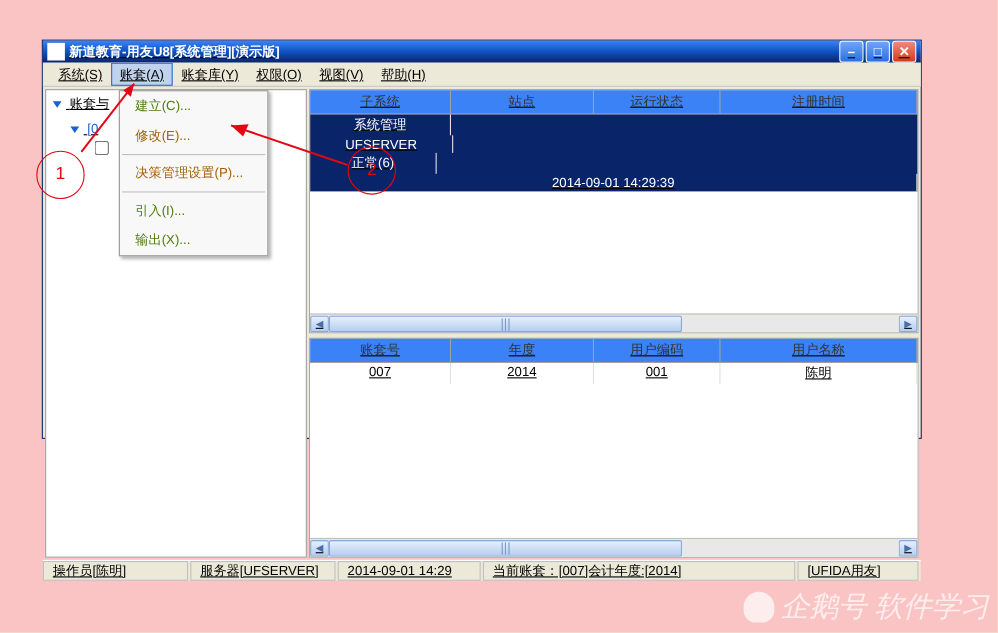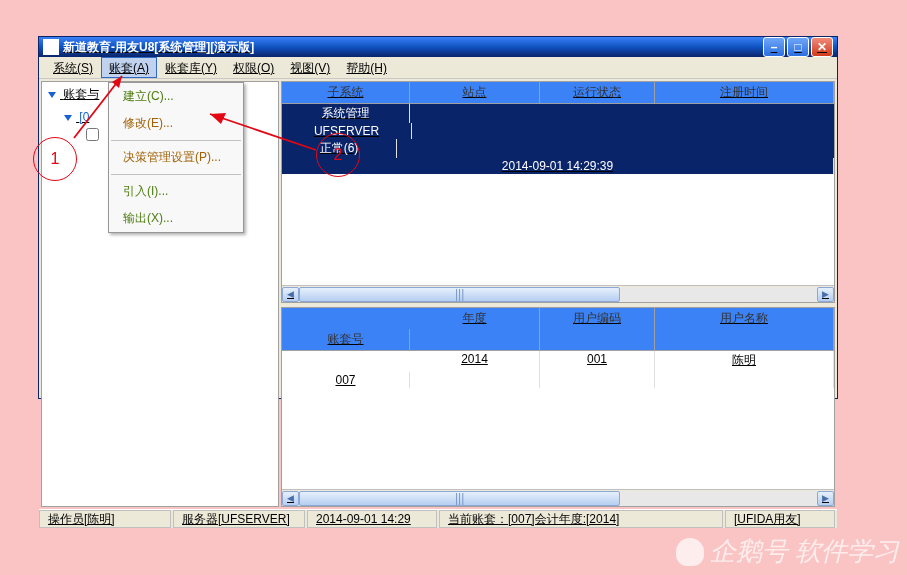--- a/index.html
+++ b/index.html
@@ -168,21 +168,21 @@
 }
 .grid1 .hc:nth-child(1), .grid1 .cell:nth-child(1) { width: 128px; }
 .grid1 .hc:nth-child(2), .grid1 .cell:nth-child(2) { width: 130px; }
 .grid1 .hc:nth-child(3), .grid1 .cell:nth-child(3) { width: 115px; }
 .grid1 .hc:nth-child(4), .grid1 .cell:nth-child(4) { flex: 1; }
 .grid1 .selrow {
   background: #0a246a;
   color: #fff;
   flex-direction: column;
 }
-.grid2 .hc:nth-child(1), .grid2 .cell:nth-child(1) { width: 128px; margin-top: 21px; }
+.grid2 .hc:nth-child(1), .grid2 .cell:nth-child(1) { width: 128px; }
 .grid2 .hc:nth-child(2), .grid2 .cell:nth-child(2) { width: 130px; }
 .grid2 .hc:nth-child(3), .grid2 .cell:nth-child(3) { width: 115px; }
 .grid2 .hc:nth-child(4), .grid2 .cell:nth-child(4) { flex: 1; }
 .hscroll {
   height: 17px;
   background: #ece9d8;
   border-top: 1px solid #c0c0c0;
   display: flex;
   align-items: center;
 }

